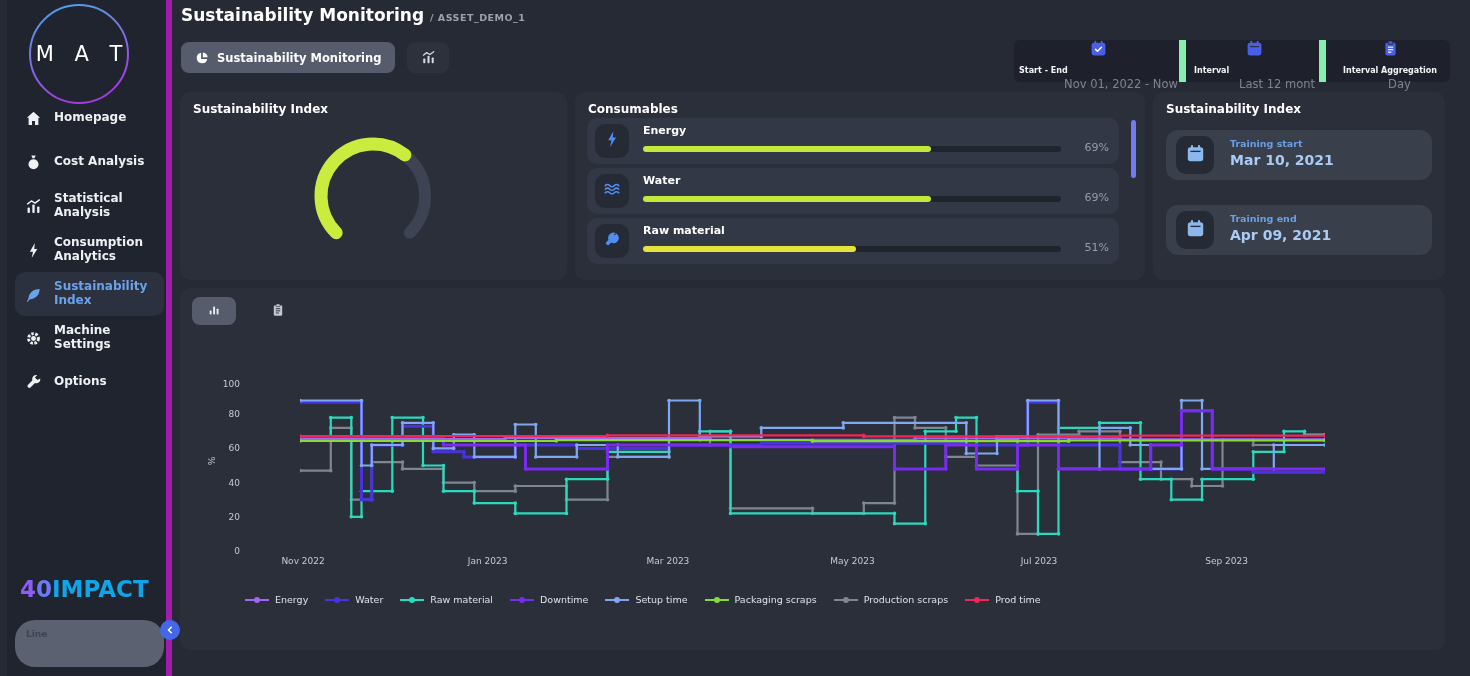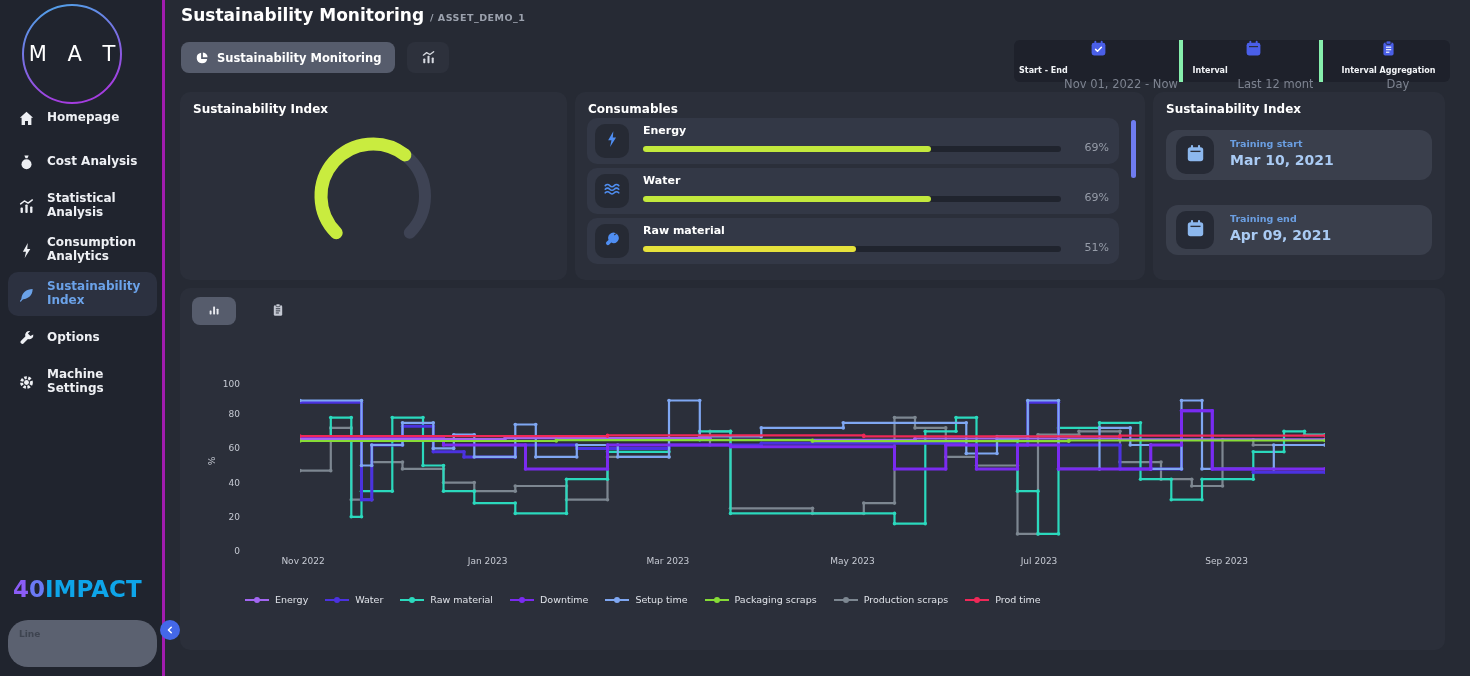--- a/index.html
+++ b/index.html
@@ -1,22 +1,22 @@
 <!DOCTYPE html>
 <html><head>
 <meta charset="utf-8">
 <style>
   * { margin:0; padding:0; box-sizing:border-box; }
   html,body { width:1470px; height:676px; overflow:hidden; background:#262a34;
     font-family:"DejaVu Sans","Liberation Sans",sans-serif; }
   #app { position:relative; width:1470px; height:676px; background:#262a34; }
 
   
-  #sidebar { position:absolute; left:0; top:0; width:165px; height:676px;
-    background:#20242e; border-right:3px solid #a21caf; z-index:2; }
+  #sidebar { position:absolute; left:7px; top:0; width:165px; height:676px;
+    background:#20242e; border-right:6px solid #a21caf; z-index:2; }
   .logo-circle { position:absolute; left:21px; top:3px; width:102px; height:102px; }
   .logo-circle .logo-text { position:absolute; left:0; top:0; width:100%; height:100%;
     display:flex; align-items:center; justify-content:center; color:#fff;
     font-size:21px; letter-spacing:7px; padding-left:7px; }
   #nav { position:absolute; left:0; top:96px; width:165px; }
   .nav-item { height:44px; display:flex; align-items:center; gap:12px; padding-left:18px;
     color:#eef0f4; font-size:12px; font-weight:bold; cursor:pointer; }
   .nav-item .ni-icon { width:17px; height:17px; flex:0 0 17px; display:flex; align-items:center; }
   .nav-item .ni-icon svg { width:17px; height:17px; }
   .nav-item span.lbl { line-height:1.15; max-width:106px; }
@@ -45,21 +45,21 @@
     padding:0 14px; background:#565c6c; border-radius:8px; color:#fff;
     font-size:11.5px; font-weight:bold; cursor:pointer; }
   .tab-active svg { width:14px; height:14px; }
   .tab-iconbtn { height:31px; width:42px; background:#2d313c; border-radius:8px;
     display:flex; align-items:center; justify-content:center; cursor:pointer; color:#d6d9e0; }
   .tab-iconbtn svg { width:15px; height:15px; }
 
   .controls { position:absolute; left:849px; top:40px; width:436px; height:42px;
     background:#1e212b; border-radius:6px; display:flex; align-items:stretch; }
   .ctrl { display:flex; align-items:center; gap:9px; padding:0 10px 0 14px; cursor:pointer;flex-direction:column; }
-  .ctrl + .ctrl { border-left:4px solid #86efac; }
+  .ctrl + .ctrl { border-left:7px solid #86efac; }
   .ctrl:nth-child(1){ width:165px; } .ctrl:nth-child(2){ width:140px; } .ctrl:nth-child(3){ width:131px; }
   .ctrl .c-icon svg { width:17px; height:17px; display:block; }
   .ctrl .c-col { flex:1; min-width:0; }
   .ctrl .c-label { color:#f2f4f7; font-size:8px; font-weight:bold; margin-bottom:2px; white-space:nowrap; }
   .ctrl .c-value { color:#7d8390; font-size:11.5px; white-space:nowrap; overflow:hidden;
     text-overflow:ellipsis;margin-left:45px; }
   .ctrl .c-chevron svg { width:11px; height:11px; display:block; }
 
   
   .card { position:absolute; background:#2b2f3a; border-radius:10px; }
@@ -175,33 +175,33 @@
             <svg viewBox="0 0 16 16">
               <path d="M3.2 12.6C3.2 6.4 8 2.8 13.8 2.8c0 6.2-4.6 9.8-10.6 9.8Z" fill="currentColor"></path>
               <path d="M2.4 14.2c2.2-3.4 5.2-5.6 8.6-6.8" fill="none" stroke="currentColor" stroke-width="1.1" stroke-linecap="round"></path>
             </svg>
           </span>
           <span class="lbl">Sustainability Index</span>
         </div>
         <div class="nav-item">
           <span class="ni-icon">
             <svg viewBox="0 0 16 16">
-              <path d="M14.4 4.2a3.9 3.9 0 0 1-5 4.3L5.6 12.3a1.8 1.8 0 1 1-2.5-2.5L6.9 6a3.9 3.9 0 0 1 4.6-5l-2.2 2.3 2.4 2.4Z" fill="currentColor"></path>
-            </svg>
-          </span>
-          <span class="lbl">Options</span>
+              <circle cx="8" cy="8" r="4.6" fill="none" stroke="currentColor" stroke-width="2.8" stroke-dasharray="2.4 1.4"></circle>
+              <circle cx="8" cy="8" r="2.3" fill="currentColor"></circle>
+            </svg>
+          </span>
+          <span class="lbl">Machine Settings</span>
         </div>
         <div class="nav-item">
           <span class="ni-icon">
             <svg viewBox="0 0 16 16">
-              <circle cx="8" cy="8" r="4.6" fill="none" stroke="currentColor" stroke-width="2.8" stroke-dasharray="2.4 1.4"></circle>
-              <circle cx="8" cy="8" r="2.3" fill="currentColor"></circle>
-            </svg>
-          </span>
-          <span class="lbl">Machine Settings</span>
+              <path d="M14.4 4.2a3.9 3.9 0 0 1-5 4.3L5.6 12.3a1.8 1.8 0 1 1-2.5-2.5L6.9 6a3.9 3.9 0 0 1 4.6-5l-2.2 2.3 2.4 2.4Z" fill="currentColor"></path>
+            </svg>
+          </span>
+          <span class="lbl">Options</span>
         </div>
       </div>
     <div class="brand">
       <span class="b1">4</span><span class="b2">0</span><span class="b3">IMPACT</span>
     </div>
     <div class="line-box">
       <div class="lb-label">Line</div>
     </div>
   </div>
   <div class="collapse-btn">

